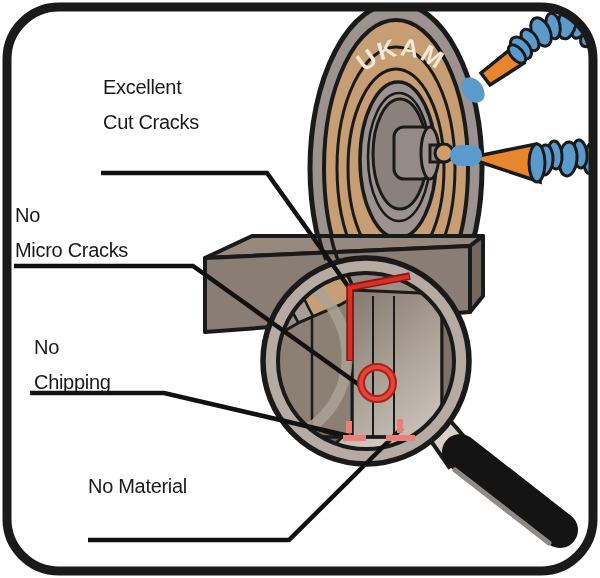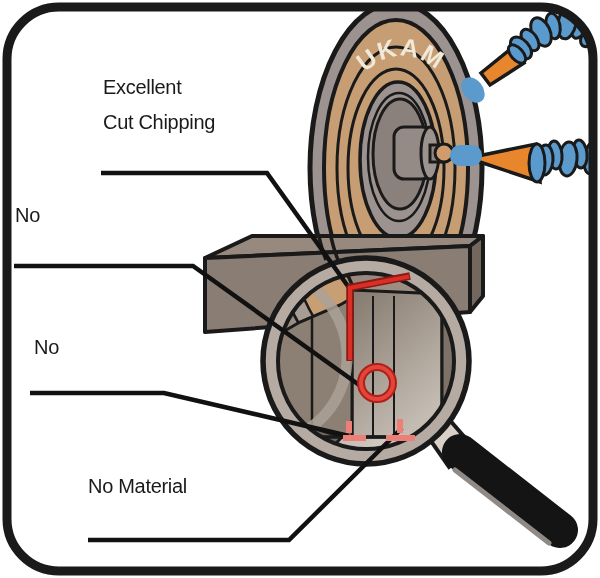--- a/index.html
+++ b/index.html
@@ -147,28 +147,30 @@
         <path d="M 400,419 L 400,433 M 386,438 L 415,438"></path>
       </g>
     </g>
   </g>
 
   <rect x="7" y="7" width="586" height="564" rx="52" fill="none" stroke="#1A1A1A" stroke-width="9"></rect>
 </svg>
 
 <div class="label" id="label-cut-quality">
   <span>Excellent</span>
-  <span>Cut Chipping</span>
+  <span>Cut Cracks</span>
 </div>
 
 <div class="label" id="label-micro-cracks">
   <span>No</span>
+  <span>Micro Cracks</span>
 </div>
 
 <div class="label" id="label-chipping">
   <span>No</span>
+  <span>Chipping</span>
 </div>
 
 <div class="label" id="label-deformation">
   <span>No Material</span>
 </div>
 
 </div>
 
 </body></html>

